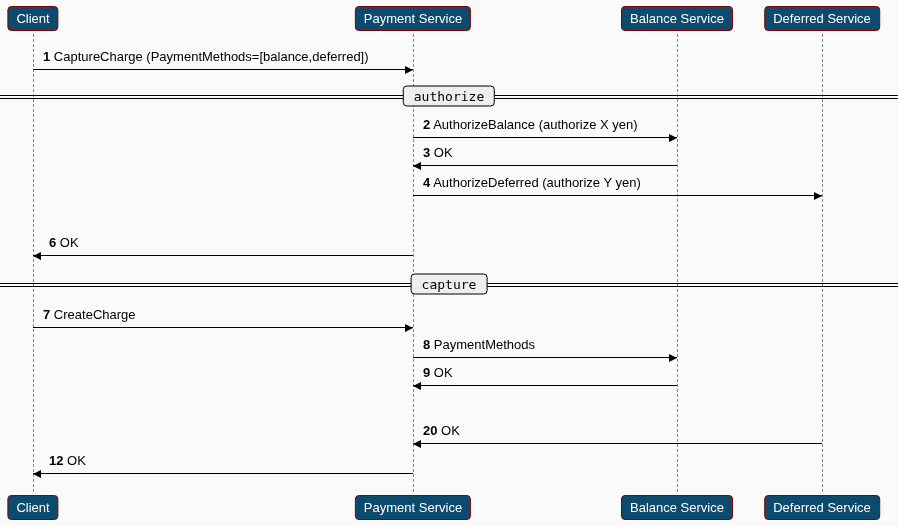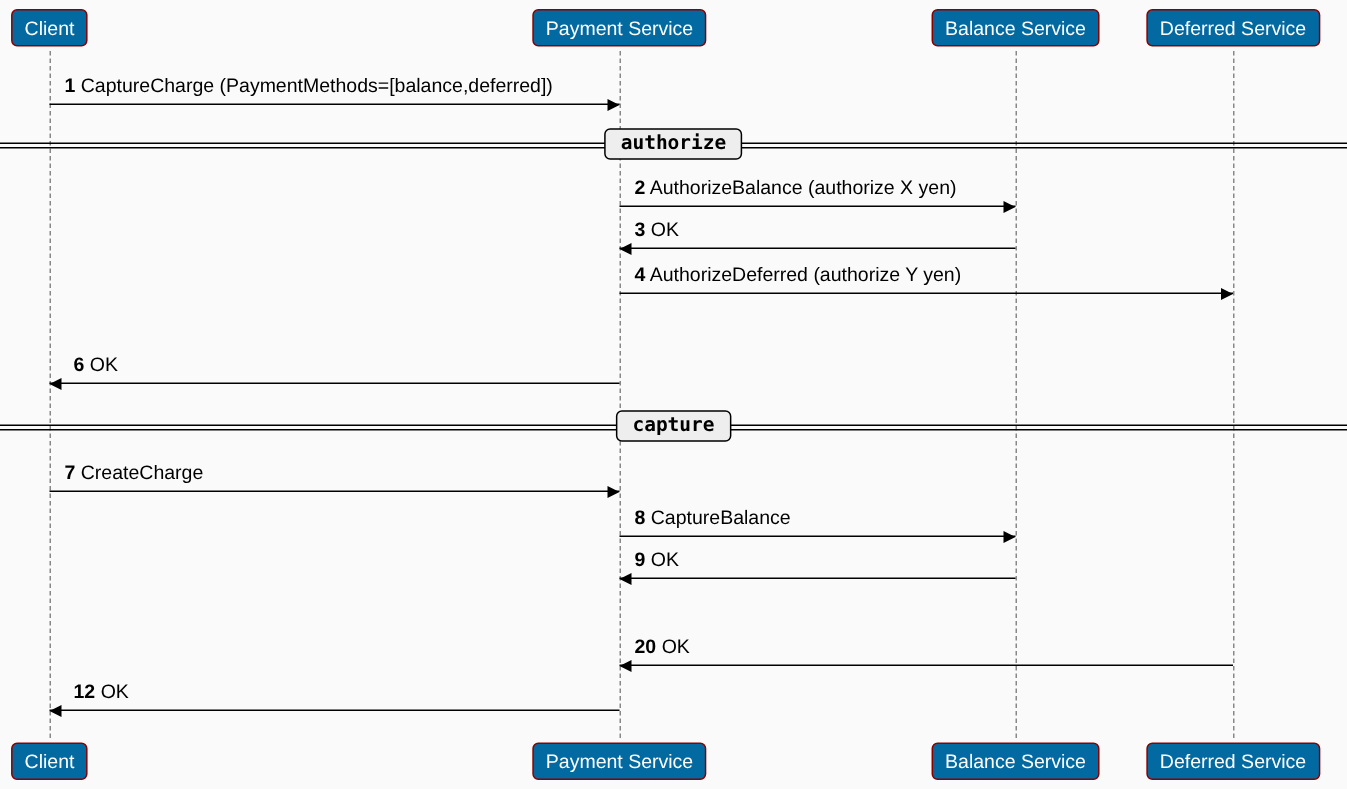--- a/index.html
+++ b/index.html
@@ -15,21 +15,21 @@
     height: 526px;
   }
   .lifeline {
     position: absolute;
     top: 34px;
     bottom: 34px;
     border-left: 1px dashed #888;
   }
   .participant {
     position: absolute;
-    background: #0369a1;
+    background: #0c4a6e;
     color: #fff;
     border: 1.5px solid #800;
     border-radius: 4px;
     padding: 4px 8px;
     font-size: 13px;
     white-space: nowrap;
     transform: translateX(-50%);
   }
   .divider-bar {
     position: absolute;
@@ -42,21 +42,21 @@
   }
   .divider-label {
     position: absolute;
     left: 50%;
     transform: translate(-50%, -50%);
     background: #eee;
     border: 1px solid #000;
     border-radius: 4px;
     padding: 2px 10px;
     font-family: monospace;
-    font-weight: bold;
+    font-weight: normal;
     font-size: 13px;
   }
   .msg {
     position: absolute;
     height: 20px;
   }
   .msg .label {
     position: absolute;
     white-space: nowrap;
     bottom: 6px;
@@ -163,21 +163,21 @@
       <span class="num">7</span>
       <span>CreateCharge</span>
     </div>
     <div class="line"></div>
       <div class="arrow-right"></div>
   </div>
 
   <div class="msg" style="left:413px; width:264px; top:338px">
     <div class="label" style="left:10px">
       <span class="num">8</span>
-      <span>CaptureBalance</span>
+      <span>PaymentMethods</span>
     </div>
     <div class="line"></div>
       <div class="arrow-right"></div>
   </div>
 
   <div class="msg" style="left:413px; width:264px; top:366px">
     <div class="label" style="left:10px">
       <span class="num">9</span>
       <span>OK</span>
     </div>

